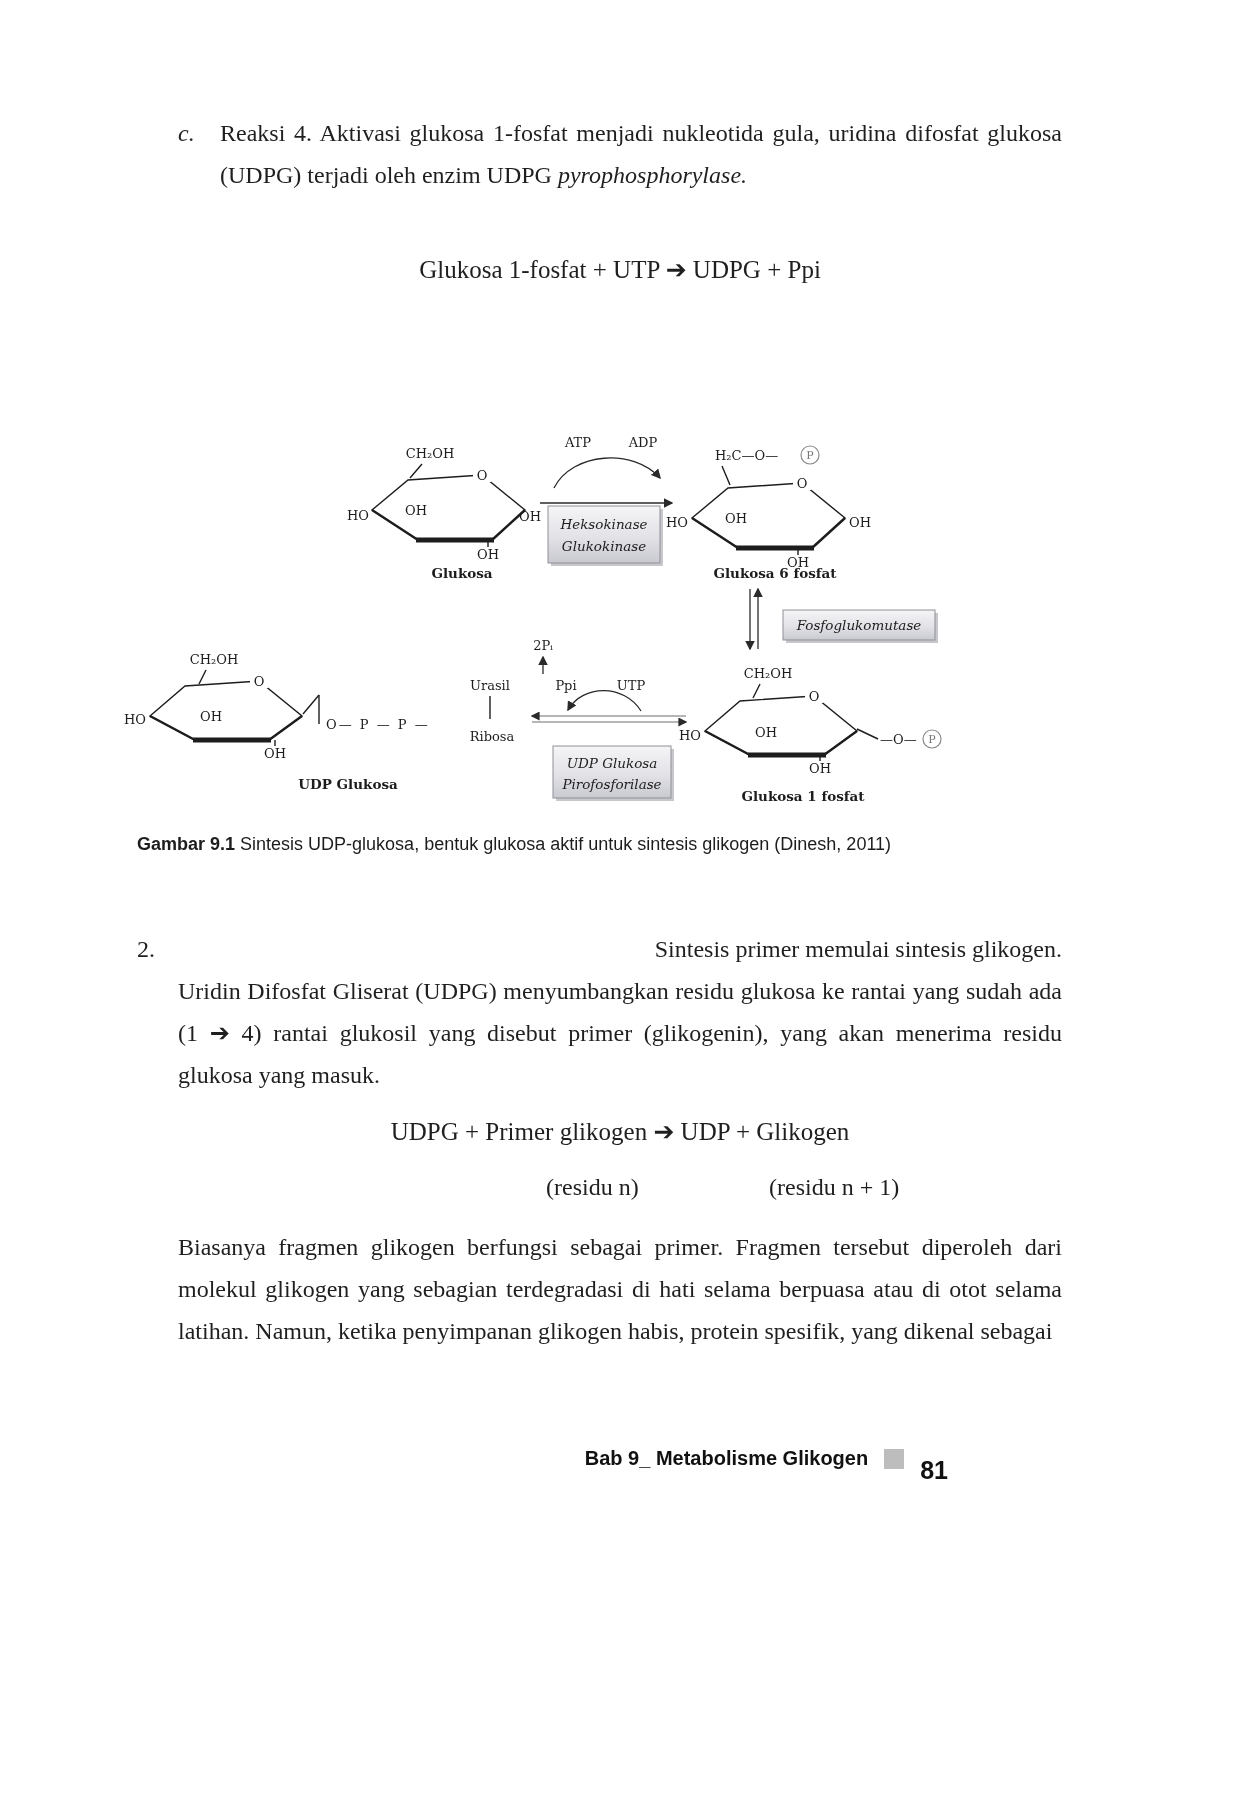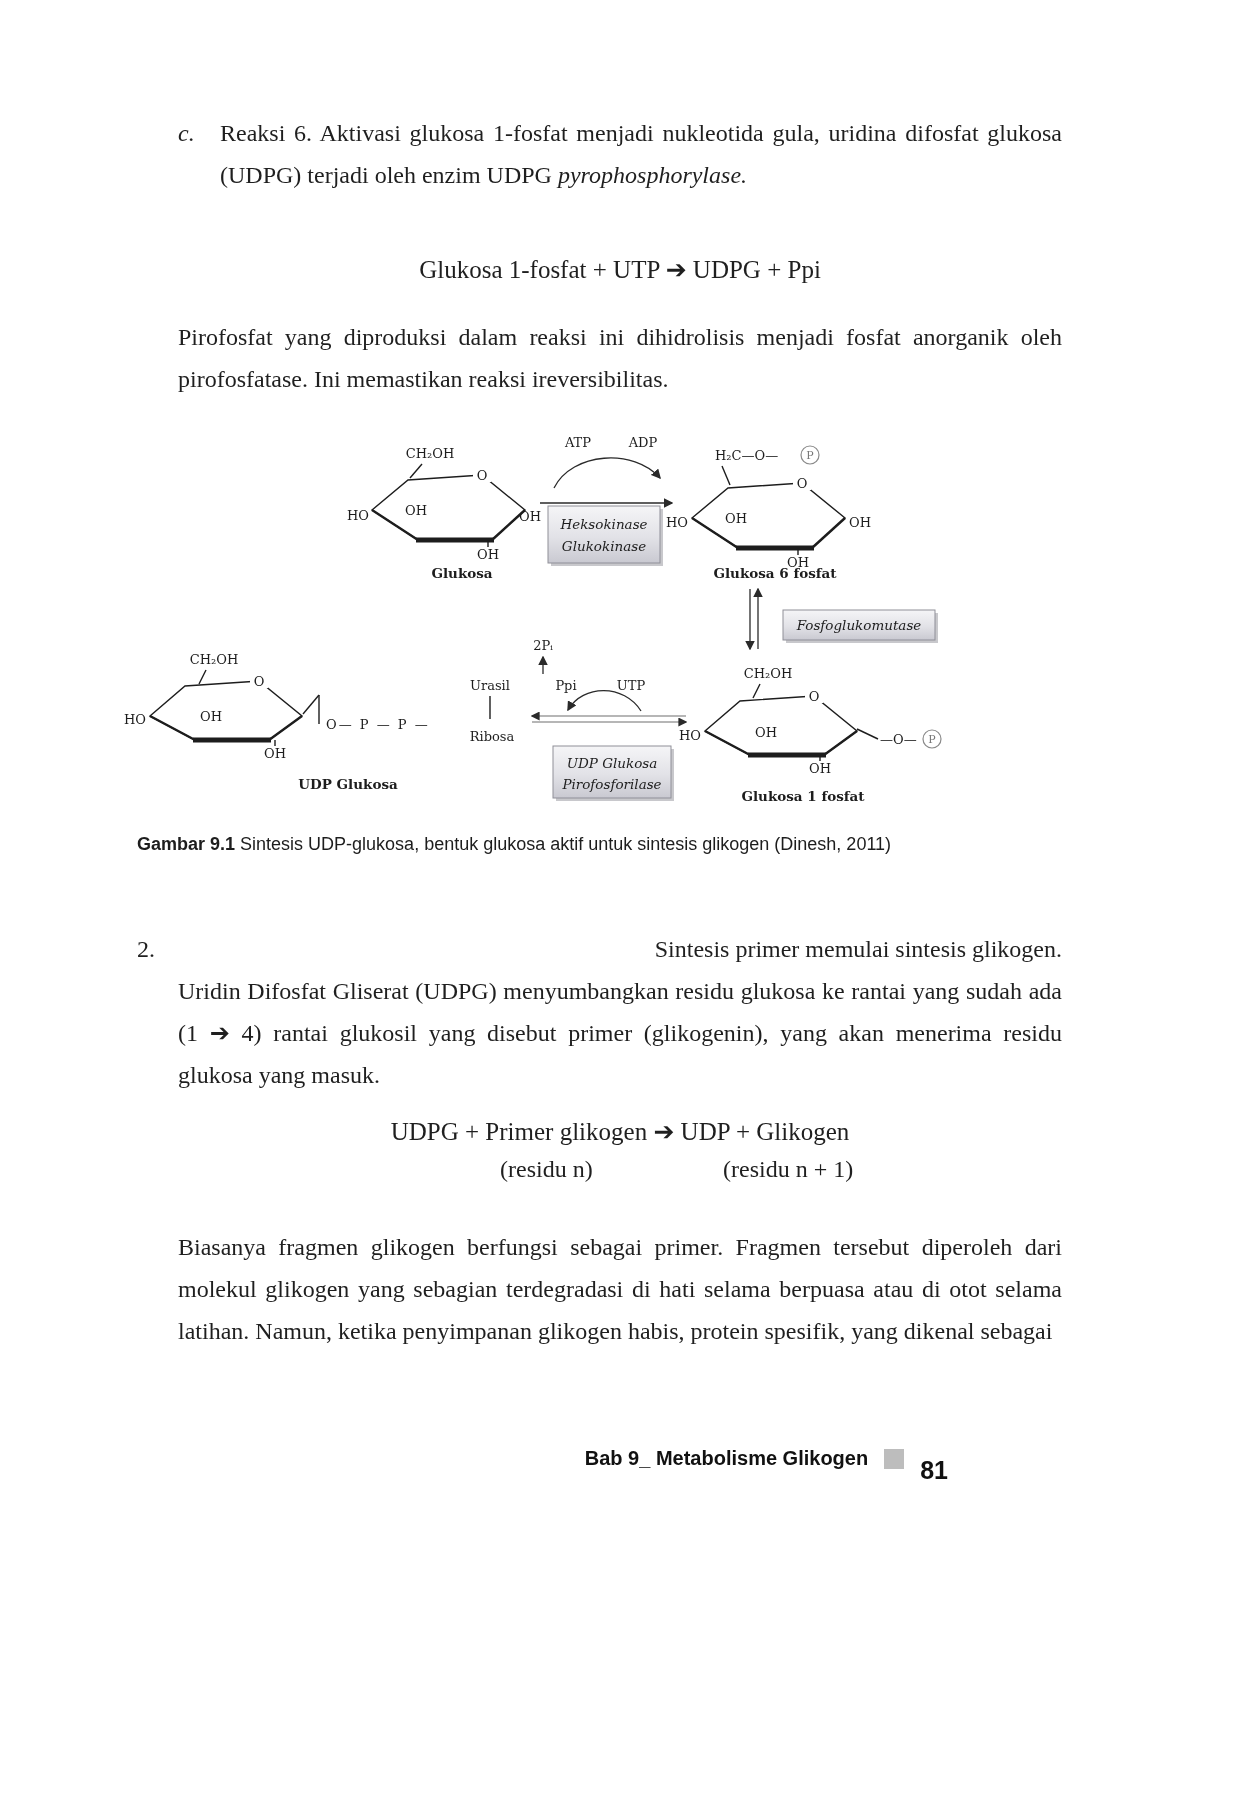--- a/index.html
+++ b/index.html
@@ -7,21 +7,21 @@
   .page {
     position:relative; width:1237px; height:1800px; background:#fff;
     font-family:"Liberation Serif", serif; color:#1f1f1f; overflow:hidden;
   }
   .block  { position:absolute; left:178px; width:884px; }
   .body-text { font-size:24px; line-height:42px; text-align:justify; }
   .marker-c { position:absolute; left:0; top:0; font-style:italic; font-size:24px; line-height:42px; }
   .indent-body { margin-left:42px; }
   .equation { position:absolute; left:178px; width:884px; text-align:center; font-size:25px; line-height:40px; }
   .residues { position:absolute; left:178px; width:884px; height:44px; font-size:24px; }
-  .residues span { position:absolute; top:0; }
+  .residues span { position:absolute; top:18px;margin-left:46px; }
   .caption {
     position:absolute; left:137px; width:905px;
     font-family:"Liberation Sans", sans-serif; font-size:18px; line-height:36px;
     text-align:justify; color:#1d1d1d;
   }
   .block2 { position:absolute; left:178px; width:884px; }
   .num-marker { position:absolute; left:-41px; top:0; font-size:24px; line-height:42px; }
   .footer { position:absolute; top:1432px; left:0; width:948px; display:flex; justify-content:flex-end; align-items:center; gap:16px; }
   .chapter { font-family:"Liberation Sans", sans-serif; font-weight:bold; font-size:20px; color:#111; }
   .fsq { width:20px; height:20px; background:#bdbdbd; display:inline-block; }
@@ -41,26 +41,25 @@
   .ebox { fill:url(#boxg); stroke:#8f8f98; stroke-width:1; }
   .eboxsh { fill:#9a9aa2; opacity:0.55; }
 </style>
 </head>
 <body>
 
 <div class="page">
 
   <section class="block" style="top:112px">
     <span class="marker-c">c.</span>
-    <p class="body-text indent-body"><span>Reaksi 6. Aktivasi glukosa 1-fosfat menjadi nukleotida gula, uridina difosfat glukosa (UDPG) terjadi oleh enzim UDPG </span><em>pyrophosphorylase.</em></p>
+    <p class="body-text indent-body"><span>Reaksi 4. Aktivasi glukosa 1-fosfat menjadi nukleotida gula, uridina difosfat glukosa (UDPG) terjadi oleh enzim UDPG </span><em>pyrophosphorylase.</em></p>
   </section>
 
   <div class="equation" style="top:250px">Glukosa 1-fosfat + UTP ➔ UDPG + Ppi</div>
 
-  <p class="block body-text" style="top:316px">Pirofosfat yang diproduksi dalam reaksi ini dihidrolisis menjadi fosfat anorganik oleh pirofosfatase. Ini memastikan reaksi ireversibilitas.</p>
 
   <svg width="880" height="390" viewBox="0 0 880 390" style="position:absolute; left:120px; top:428px;">
     <defs>
       <marker id="arr" viewBox="0 0 10 10" refX="8.5" refY="5" markerWidth="7.5" markerHeight="7.5" orient="auto">
         <path d="M0,0 L10,5 L0,10 z" fill="#2a2a2a"></path>
       </marker>
       <linearGradient id="boxg" x1="0" y1="0" x2="0" y2="1">
         <stop offset="0" stop-color="#f5f5f7"></stop>
         <stop offset="0.55" stop-color="#e2e2e7"></stop>
         <stop offset="1" stop-color="#c9c9d1"></stop>

